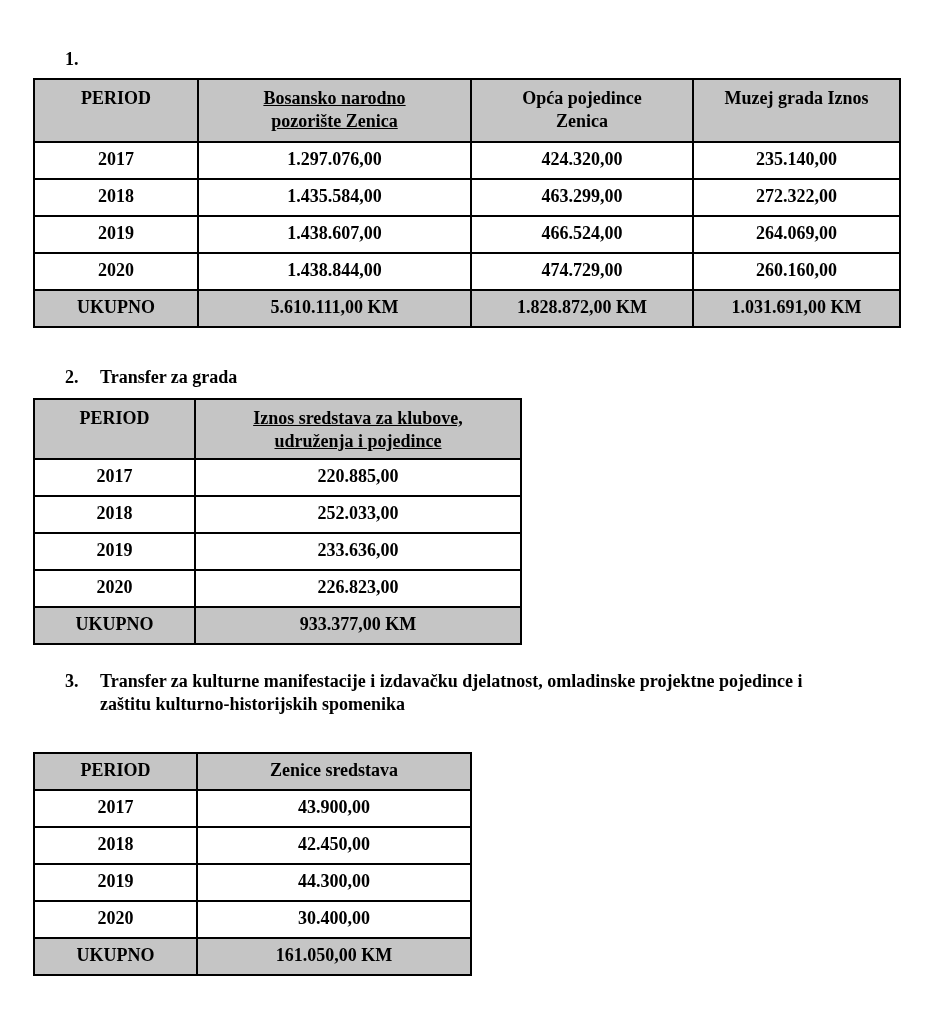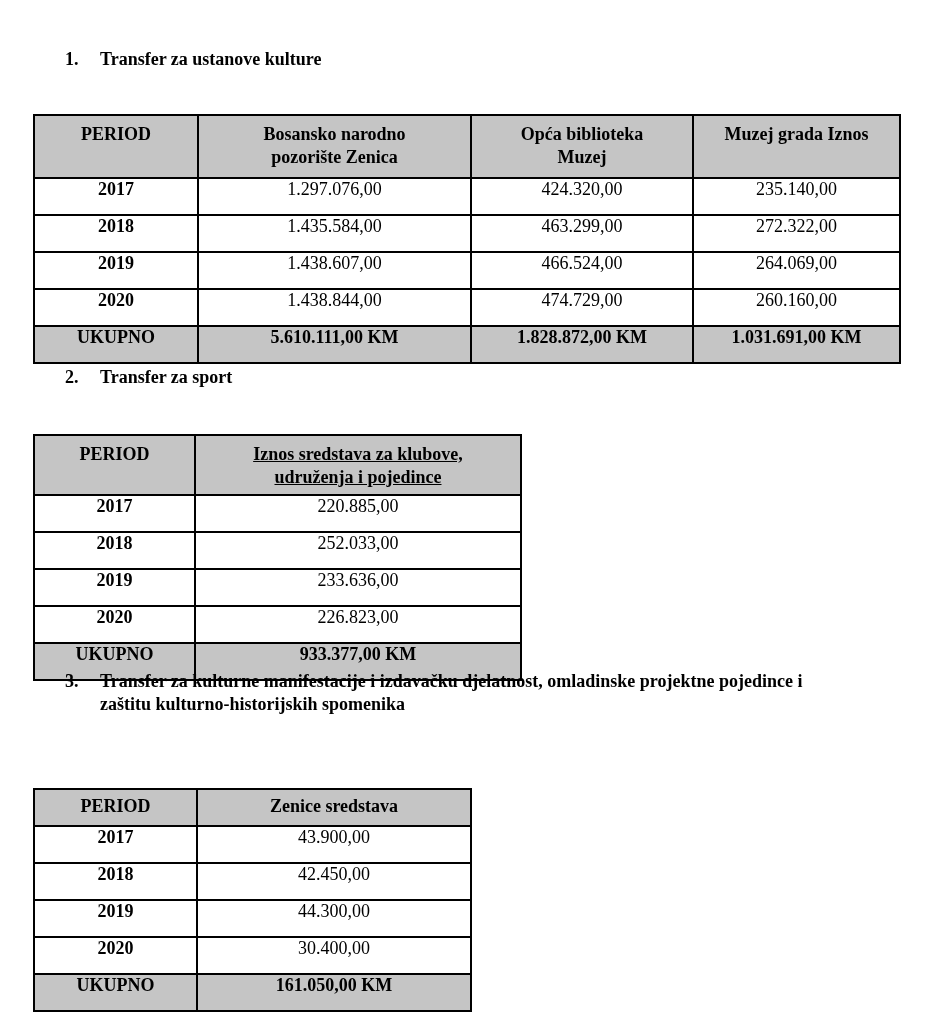--- a/index.html
+++ b/index.html
@@ -26,81 +26,81 @@
     line-height:1.25;
   }
   .heading .hnum{width:35px;flex:0 0 35px;}
   .heading .htext{max-width:725px;}
   table.t{
     position:absolute;
     left:33px;
     border-collapse:collapse;
     table-layout:fixed;
     font-size:18px;
-    margin-top:36px;
   }
   table.t th, table.t td{
     border:2px solid var(--border);
     text-align:center;
     vertical-align:top;
     box-sizing:border-box;
     overflow:hidden;
     padding:0;
+    font-weight:bold;
   }
   table.t th{
     background:var(--header-bg);
     font-weight:bold;
     padding-top:7px;
     line-height:1.3;
   }
   table.t td{
     height:37px;
+    padding-top:6px;
     line-height:1.2;
     text-align:center;
   }
   table.t td.yr{font-weight:bold;}
   table.t tr.total td{
     background:var(--header-bg);
     font-weight:bold;
   }
   
-  .w-pozoriste{display:inline-block;max-width:180px;}
+  .w-pozoriste{display:inline-block;max-width:180px;text-decoration:underline;}
   .w-biblioteka{display:inline-block;max-width:160px;}
   .w-klubovi{display:inline-block;max-width:250px;text-decoration:underline;}
   
   #t1{top:78px;width:866px;}
   #t1 th{height:63px;}
   #t2{top:398px;width:487px;}
   #t2 th{height:60px;}
   #t3{top:752px;width:437px;}
   #t3 th{height:37px;padding-top:5px;}
   #h1{top:48px;}
   #h2{top:366px;}
   #h3{top:670px;}
 </style>
 </head>
 <body>
 
 <div class="heading" id="h1">
   <span class="hnum">1.</span>
-  <span class="htext">Transfer za ustanove kulture</span>
 </div>
 
 <table class="t" id="t1">
   <colgroup>
     <col style="width:164px">
       <col style="width:273px">
       <col style="width:222px">
       <col style="width:207px">
   </colgroup>
   <thead>
     <tr>
       <th>PERIOD</th>
       <th><span class="w-pozoriste">Bosansko narodno pozorište Zenica</span></th>
-      <th><span class="w-biblioteka">Opća biblioteka Muzej</span></th>
+      <th><span class="w-biblioteka">Opća pojedince Zenica</span></th>
       <th>Muzej grada Iznos</th>
     </tr>
   </thead>
   <tbody>
     <tr>
       <td class="yr">2017</td>
       <td>1.297.076,00</td>
       <td>424.320,00</td>
       <td>235.140,00</td>
     </tr>
@@ -126,21 +126,21 @@
       <td>UKUPNO</td>
       <td>5.610.111,00 KM</td>
       <td>1.828.872,00 KM</td>
       <td>1.031.691,00 KM</td>
     </tr>
   </tbody>
 </table>
 
 <div class="heading" id="h2">
   <span class="hnum">2.</span>
-  <span class="htext">Transfer za sport</span>
+  <span class="htext">Transfer za grada</span>
 </div>
 
 <table class="t" id="t2">
   <colgroup>
     <col style="width:161px">
       <col style="width:326px">
   </colgroup>
   <thead>
     <tr>
       <th>PERIOD</th>

